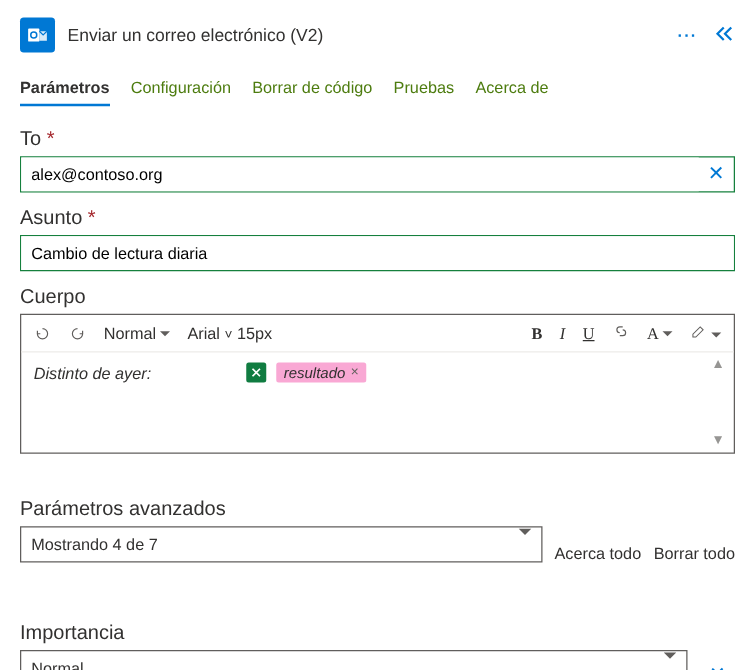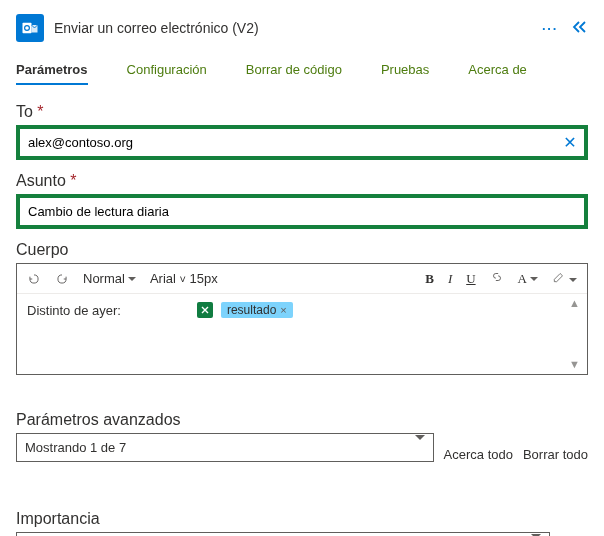--- a/index.html
+++ b/index.html
@@ -36,21 +36,21 @@
   .header-actions {
     display: flex;
     align-items: center;
     gap: 14px;
     color: #0078d4;
   }
   .ellipsis { letter-spacing: 1px; font-weight: bold; cursor: pointer; }
   .chevrons { cursor: pointer; }
   .tabs {
     display: flex;
-    gap: 39px;
+    gap: 17px;
     border-bottom: none;
     margin-bottom: 18px;
   }
   .tab {
     font-size: 13px;
     color: #4d7c0f;
     padding-bottom: 6px;
     border-bottom: 2px solid transparent;
     cursor: pointer;
   }
@@ -62,21 +62,21 @@
   .field { margin-bottom: 12px; }
   .field-label {
     font-size: 16px;
     color: #323130;
     margin-bottom: 4px;
     display: block;
   }
   .req { color: #a4262c; }
   .input-wrap {
     position: relative;
-    border: 4px solid #15803d;
+    border: 1px solid #15803d;
     display: flex;
     align-items: center;
   }
   .input-wrap input {
     border: none;
     outline: none;
     padding: 6px 8px;
     font-size: 13px;
     flex: 1;
     font-family: inherit;
@@ -108,28 +108,29 @@
   .fmt-u { text-decoration: underline; font-family: Georgia, serif; cursor:pointer;}
   .fmt-link { cursor:pointer; }
   .fmt-a { font-family: Georgia, serif; cursor:pointer; position:relative;}
   .fmt-hl { cursor:pointer; position:relative;}
   .caret-down::after { content: ""; display:inline-block; margin-left:3px; border:4px solid transparent; border-top-color:#605e5c; transform:translateY(2px);}
   .editor-body {
     position: relative;
     min-height: 80px;
     padding: 8px 10px;
     font-size: 13px;
+    font-style: italic;
   }
   .body-line { display: flex; align-items: center; gap: 8px; }
   .excel-icon {
     width: 16px; height: 16px; background:#107c41; border-radius:2px;
     display:flex; align-items:center; justify-content:center;
   }
   .token {
-    background: #7dd3fc;
+    background: #f9a8d4;
     padding: 1px 6px;
     border-radius: 2px;
     font-size: 12px;
     display: inline-flex;
     align-items: center;
     gap: 4px;
   }
   .token .tx { font-size: 11px; color:#605e5c; cursor:pointer; }
   .scroll-arrows {
     position: absolute;
@@ -260,21 +261,21 @@
     </div>
   </div>
 </div>
 
 <div class="gap"></div>
 
 <div class="field">
   <label class="field-label">Parámetros avanzados</label>
   <div class="adv-row">
     <div class="select-wrap">
-      <span>Mostrando 1 de 7</span>
+      <span>Mostrando 4 de 7</span>
       <span class="caret"><span class="select-caret"></span></span>
     </div>
     <span class="link">Acerca todo</span>
     <span class="link">Borrar todo</span>
   </div>
 </div>
 
 <div class="field" style="margin-bottom:0;margin-top:48px;">
   <label class="field-label">Importancia</label>
   <div class="imp-row">

